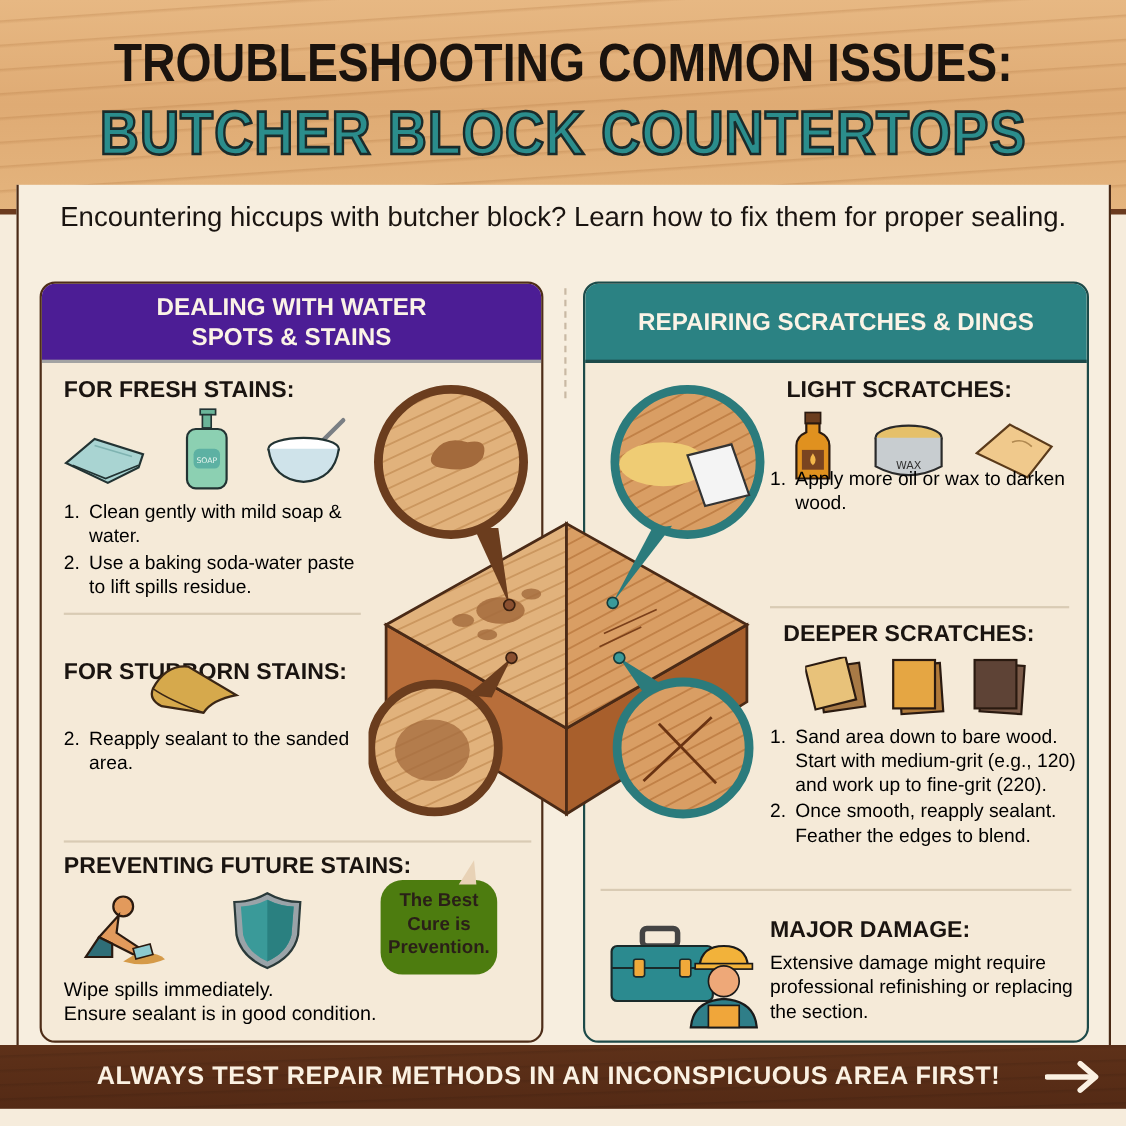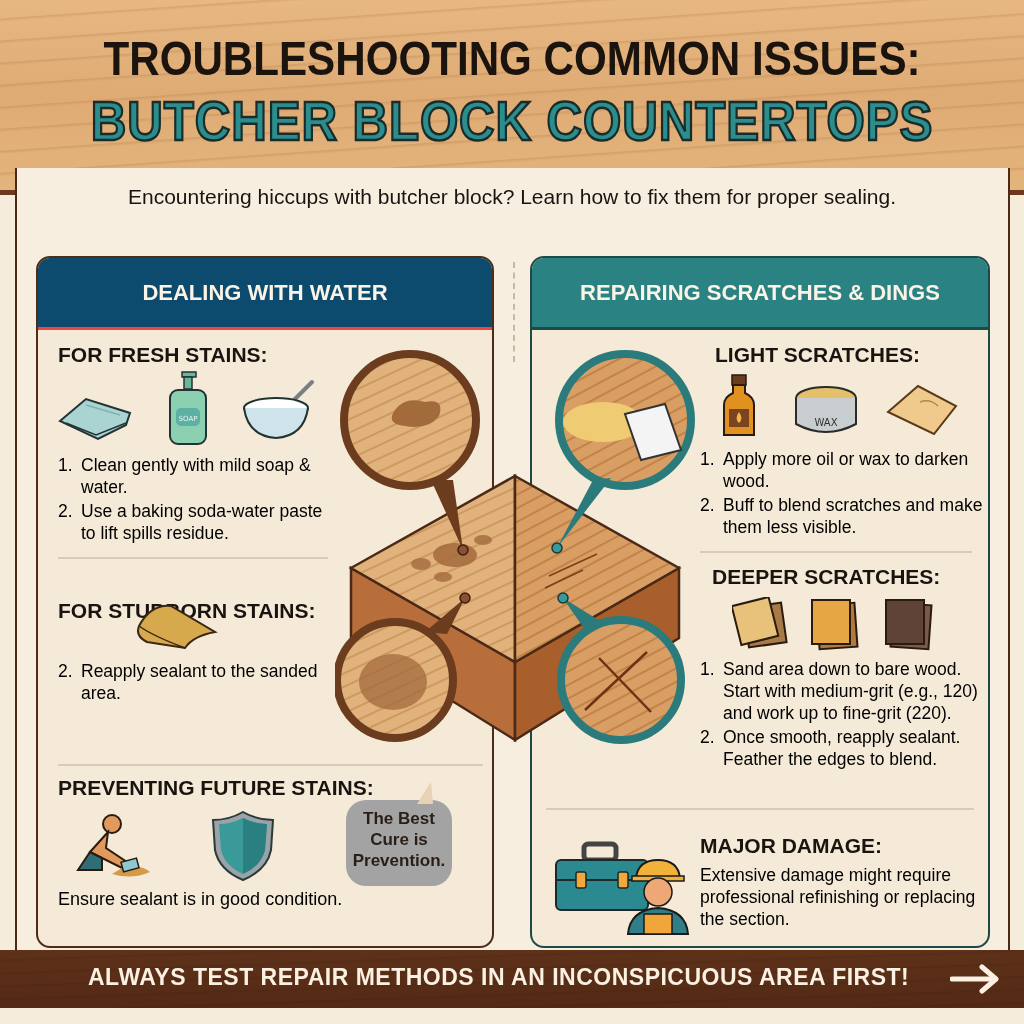--- a/index.html
+++ b/index.html
@@ -26,35 +26,35 @@
   }
 
   
   .frame {
     position: absolute; left: 15px; top: 168px; width: 995px; height: 795px;
     border-left: 2px solid #4a2a16; border-right: 2px solid #4a2a16;
     background: #f7eedf;
   }
   .intro {
     position: absolute; left: 0; top: 182px; width: 1024px; text-align: center;
-    font-size: 21px; line-height: 30px; color: #1a1410;
+    font-size: 25px; line-height: 30px; color: #1a1410;
     font-family: "Liberation Sans", sans-serif;
   }
 
   .panel {
     position: absolute; border-radius: 14px; background: #f5ead8; overflow: hidden;
   }
   .panel-left { left: 36px; top: 256px; width: 458px; height: 692px; border: 2px solid #4e2d18; }
   .panel-right { left: 530px; top: 256px; width: 460px; height: 692px; border: 2px solid #1d4a49; }
   .panel-head {
     height: 72px; display: flex; align-items: center; justify-content: center; text-align: center;
     color: #fbf3e6; font-weight: bold; font-size: 22px; line-height: 28px;
     font-family: "Liberation Sans", sans-serif;
   }
-  .panel-left .panel-head { background: #0c4a6e; border-bottom: 3px solid #ef4444; }
+  .panel-left .panel-head { background: #4c1d95; border-bottom: 3px solid #a3a3a3; }
   .panel-right .panel-head { background: #2b8283; border-bottom: 3px solid #1d4a49; }
 
   .divider-dash {
     position: absolute; left: 513px; top: 262px; height: 100px; border-left: 2px dashed #c9b9a4;
   }
 
   .sec-title {
     position: absolute; font-weight: bold; font-size: 21px; color: #1a1410;
     font-family: "Liberation Sans", sans-serif;
   }
@@ -63,21 +63,21 @@
     font-family: "Liberation Sans", sans-serif;
   }
   .steps li { list-style: none; padding-left: 23px; text-indent: -23px; margin-bottom: 2px; }
   .steps .num { display: inline-block; width: 23px; text-indent: 0; }
   .hr { position: absolute; height: 2px; background: #d9cbb4; }
 
   .ic { position: absolute; }
 
   .bubble {
     position: absolute; left: 346px; top: 800px; width: 106px; height: 86px; border-radius: 20px;
-    background: #a3a3a3; text-align: center; font-size: 17px; line-height: 21px; font-weight: bold;
+    background: #4d7c0f; text-align: center; font-size: 17px; line-height: 21px; font-weight: bold;
     color: #2a1f18; padding-top: 8px; font-family: "Liberation Sans", sans-serif;
   }
   .bubble::before {
     content: ""; position: absolute; left: 74px; top: -18px; width: 0; height: 0;
     border-left: 8px solid transparent; border-right: 8px solid transparent; border-bottom: 22px solid #e8d2b6;
     transform: skewX(-15deg);
   }
 
   .footer {
     position: absolute; left: 0; top: 916px; width: 1024px; height: 58px;
@@ -107,20 +107,21 @@
 <div class="intro">
   <div>Encountering hiccups with butcher block? Learn how to fix them for proper sealing.</div>
 </div>
 
 <div class="divider-dash"></div>
 
 <div class="panel panel-left">
   <div class="panel-head">
     <div>
       <div>DEALING WITH WATER</div>
+      <div>SPOTS &amp; STAINS</div>
     </div>
   </div>
 </div>
 
 <div class="sec-title" style="left:58px;top:343px;">FOR FRESH STAINS:</div>
 
 <svg class="ic" style="left:56px;top:393px;" width="78" height="50" viewBox="0 0 78 50">
   <path d="M4 28 L30 6 L74 20 L70 32 L42 46 Z" fill="#a9d4d2" stroke="#233" stroke-width="2"></path>
   <path d="M10 30 L40 42 L70 30" fill="none" stroke="#233" stroke-width="1.5"></path>
   <path d="M30 12 L64 22" fill="none" stroke="#7fb3b1" stroke-width="1.5"></path>
@@ -172,20 +173,21 @@
 
 <svg class="ic" style="left:211px;top:810px;" width="64" height="72" viewBox="0 0 64 72">
   <path d="M32 2 Q46 10 62 10 L60 40 Q56 60 32 70 Q8 60 4 40 L2 10 Q18 10 32 2 Z" fill="#9aa3a8" stroke="#2a3a3a" stroke-width="2"></path>
   <path d="M32 8 Q44 14 56 14 L54 40 Q50 56 32 64 Q14 56 10 40 L8 14 Q20 14 32 8 Z" fill="#3a9a99"></path>
   <path d="M32 8 L32 64 Q50 56 54 40 L56 14 Q44 14 32 8 Z" fill="#2a8080"></path>
 </svg>
 
 <div class="bubble">The Best Cure is Prevention.</div>
 
 <div class="steps" style="left:58px;top:888px;width:400px;font-size:18px;">
+  <div>Wipe spills immediately.</div>
   <div>Ensure sealant is in good condition.</div>
 </div>
 
 <div class="panel panel-right">
   <div class="panel-head">REPAIRING SCRATCHES &amp; DINGS</div>
 </div>
 
 <div class="sec-title" style="left:715px;top:343px;">LIGHT SCRATCHES:</div>
 
 <svg class="ic" style="left:722px;top:373px;" width="34" height="66" viewBox="0 0 34 66">
@@ -199,23 +201,22 @@
   <ellipse cx="33" cy="14" rx="30" ry="11" fill="#e5c06a" stroke="#2a2a2a" stroke-width="2"></ellipse>
   <path d="M3 14 L3 40 Q33 56 63 40 L63 14" fill="#c8cdd0" stroke="#2a2a2a" stroke-width="2"></path>
   <text x="33" y="42" font-size="10" fill="#333" text-anchor="middle" font-family="DejaVu Sans, sans-serif">WAX</text>
 </svg>
 
 <svg class="ic" style="left:884px;top:382px;" width="76" height="56" viewBox="0 0 76 56">
   <path d="M4 30 L34 4 L72 24 L50 52 Z" fill="#f0c98c" stroke="#5a3a1a" stroke-width="2"></path>
   <path d="M36 20 Q46 16 54 24" fill="none" stroke="#b08850" stroke-width="1.5"></path>
 </svg>
 
-<ul class="steps" style="left:700px;top:448px;width:290px;">
+<ul class="steps" style="left:700px;top:424px;width:290px;">
   <li><span class="num">1.</span><span>Apply more oil or wax to darken wood.</span></li>
-  <li><span class="num">2.</span><span>Buff to blend scratches and make them less visible.</span></li>
 </ul>
 
 <div class="hr" style="left:700px;top:551px;width:272px;"></div>
 
 <div class="sec-title" style="left:712px;top:565px;">DEEPER SCRATCHES:</div>
 
 <svg class="ic" style="left:732px;top:597px;" width="60" height="54" viewBox="0 0 60 54">
   <rect x="14" y="8" width="38" height="40" fill="#a87a46" stroke="#2a1a10" stroke-width="2" transform="rotate(-8 33 28)"></rect>
   <rect x="4" y="4" width="38" height="40" fill="#e8c27a" stroke="#2a1a10" stroke-width="2" transform="rotate(-14 23 24)"></rect>
 </svg>

